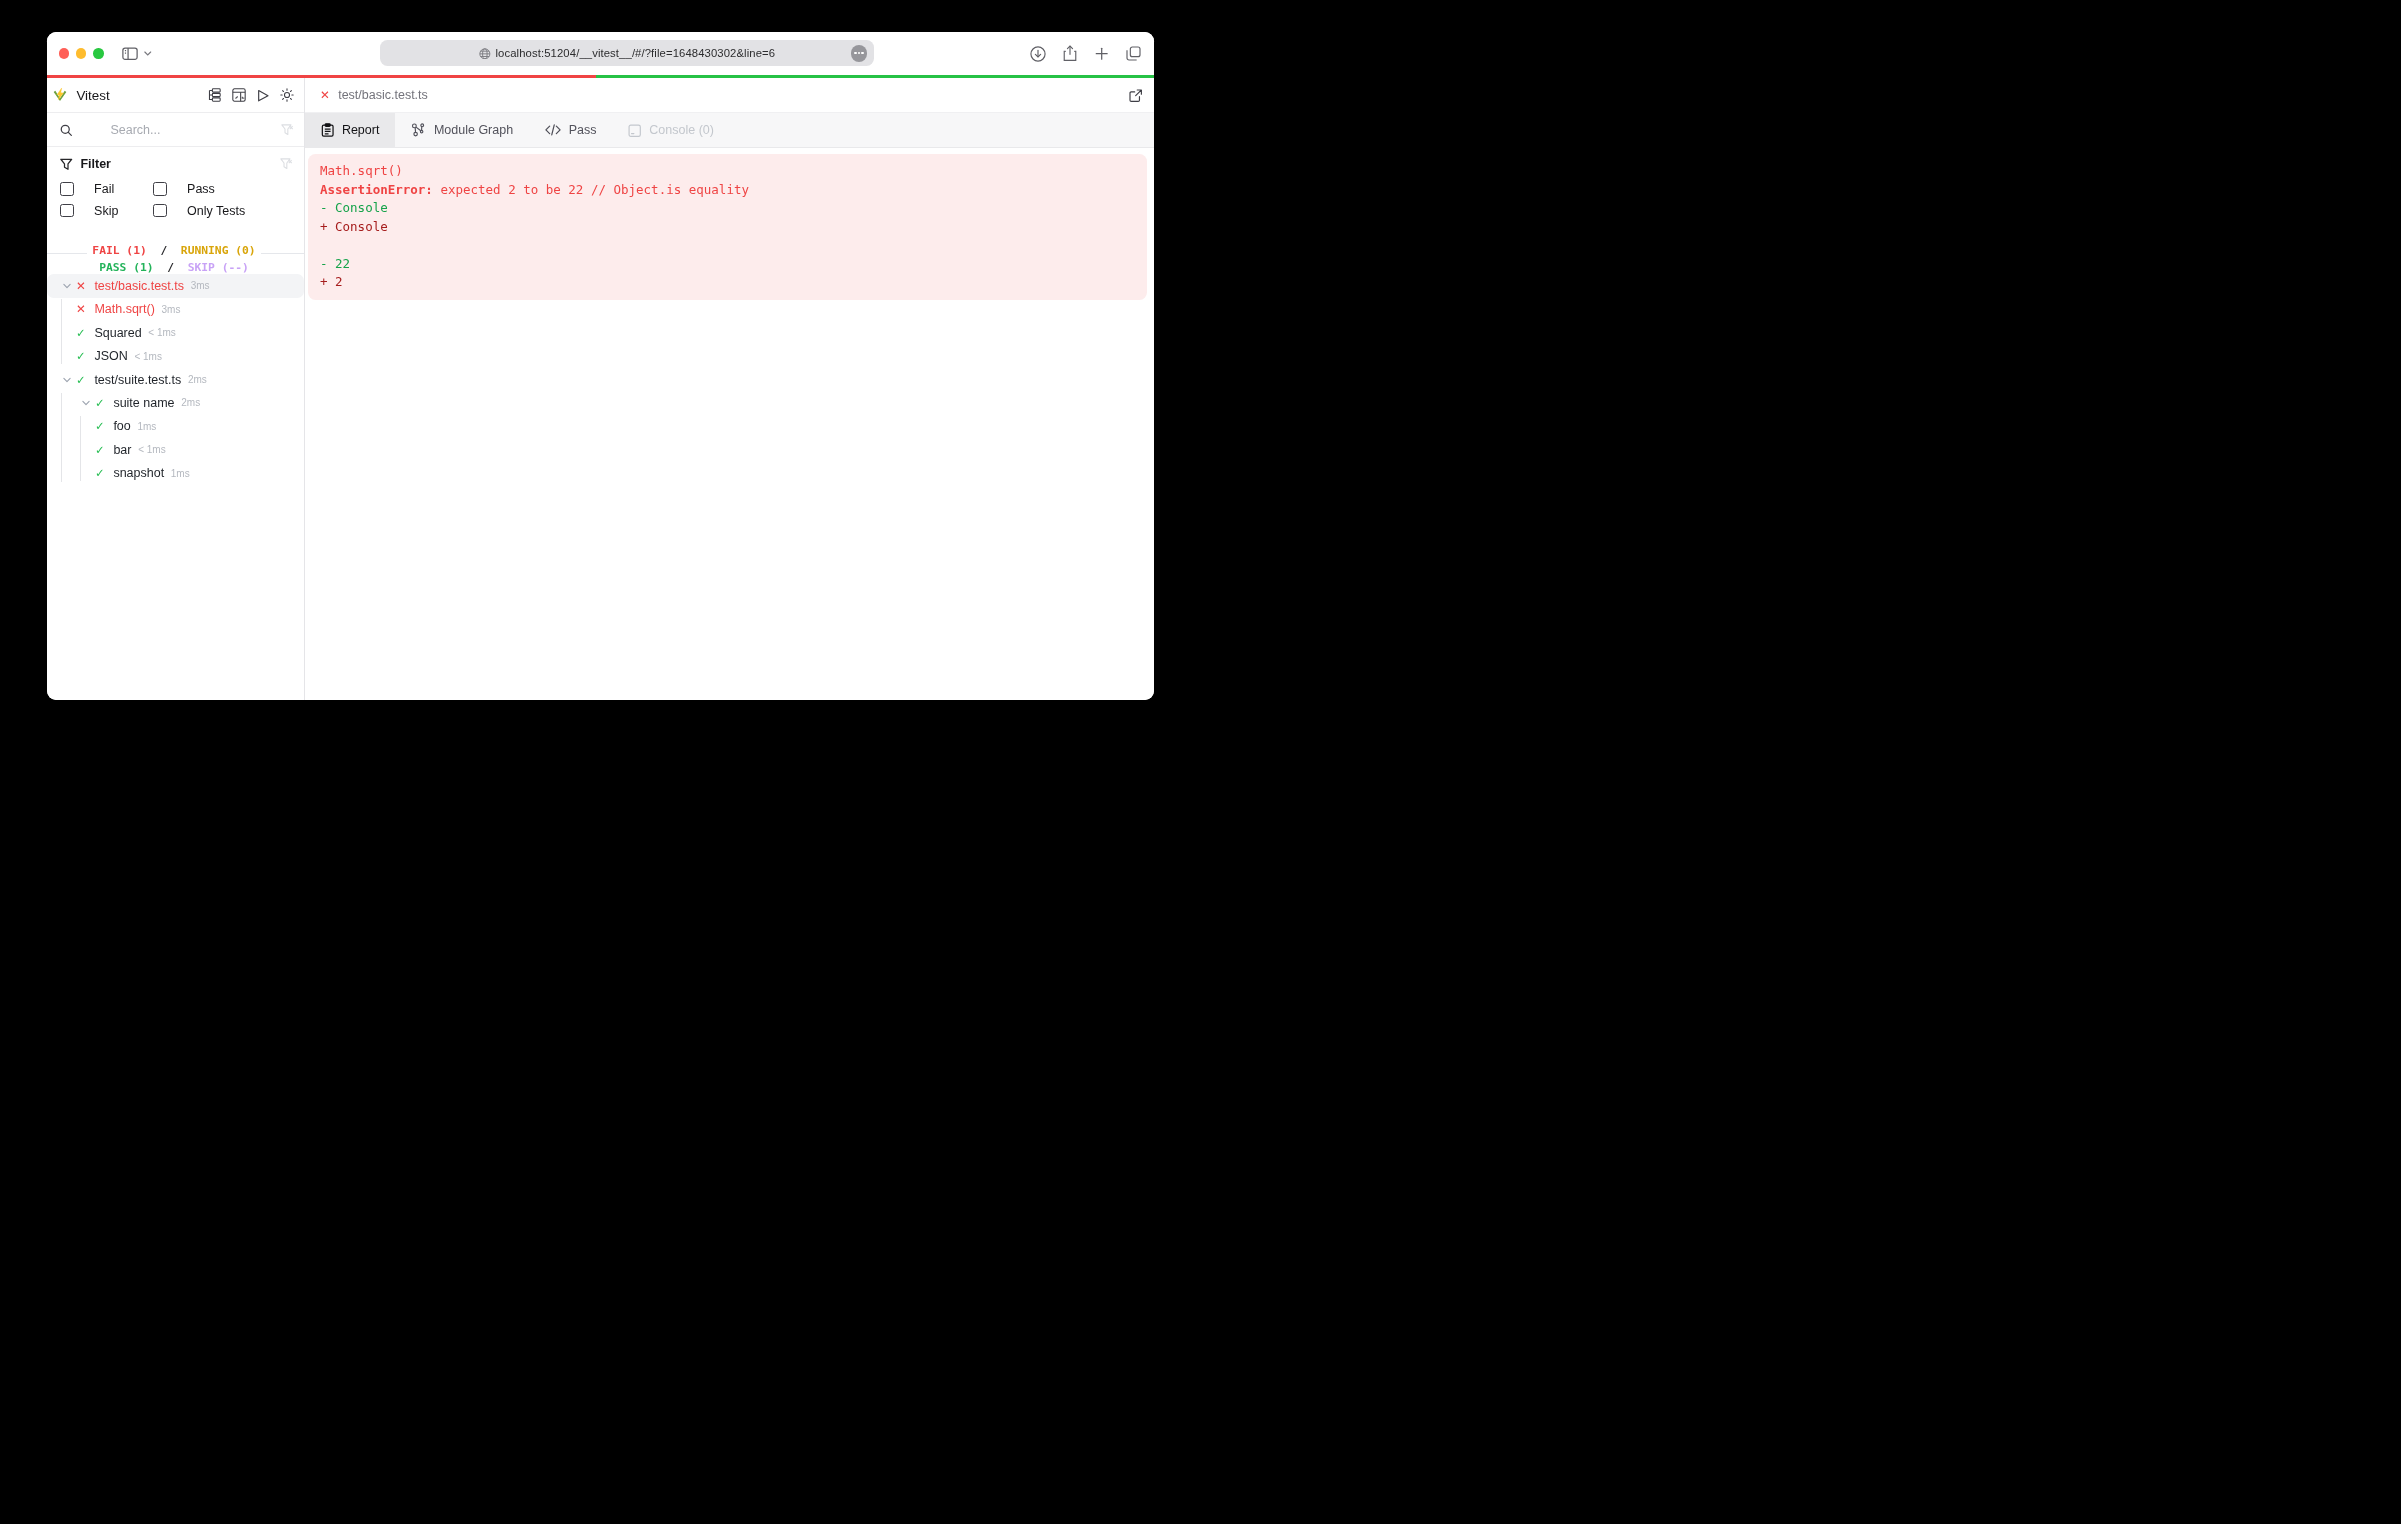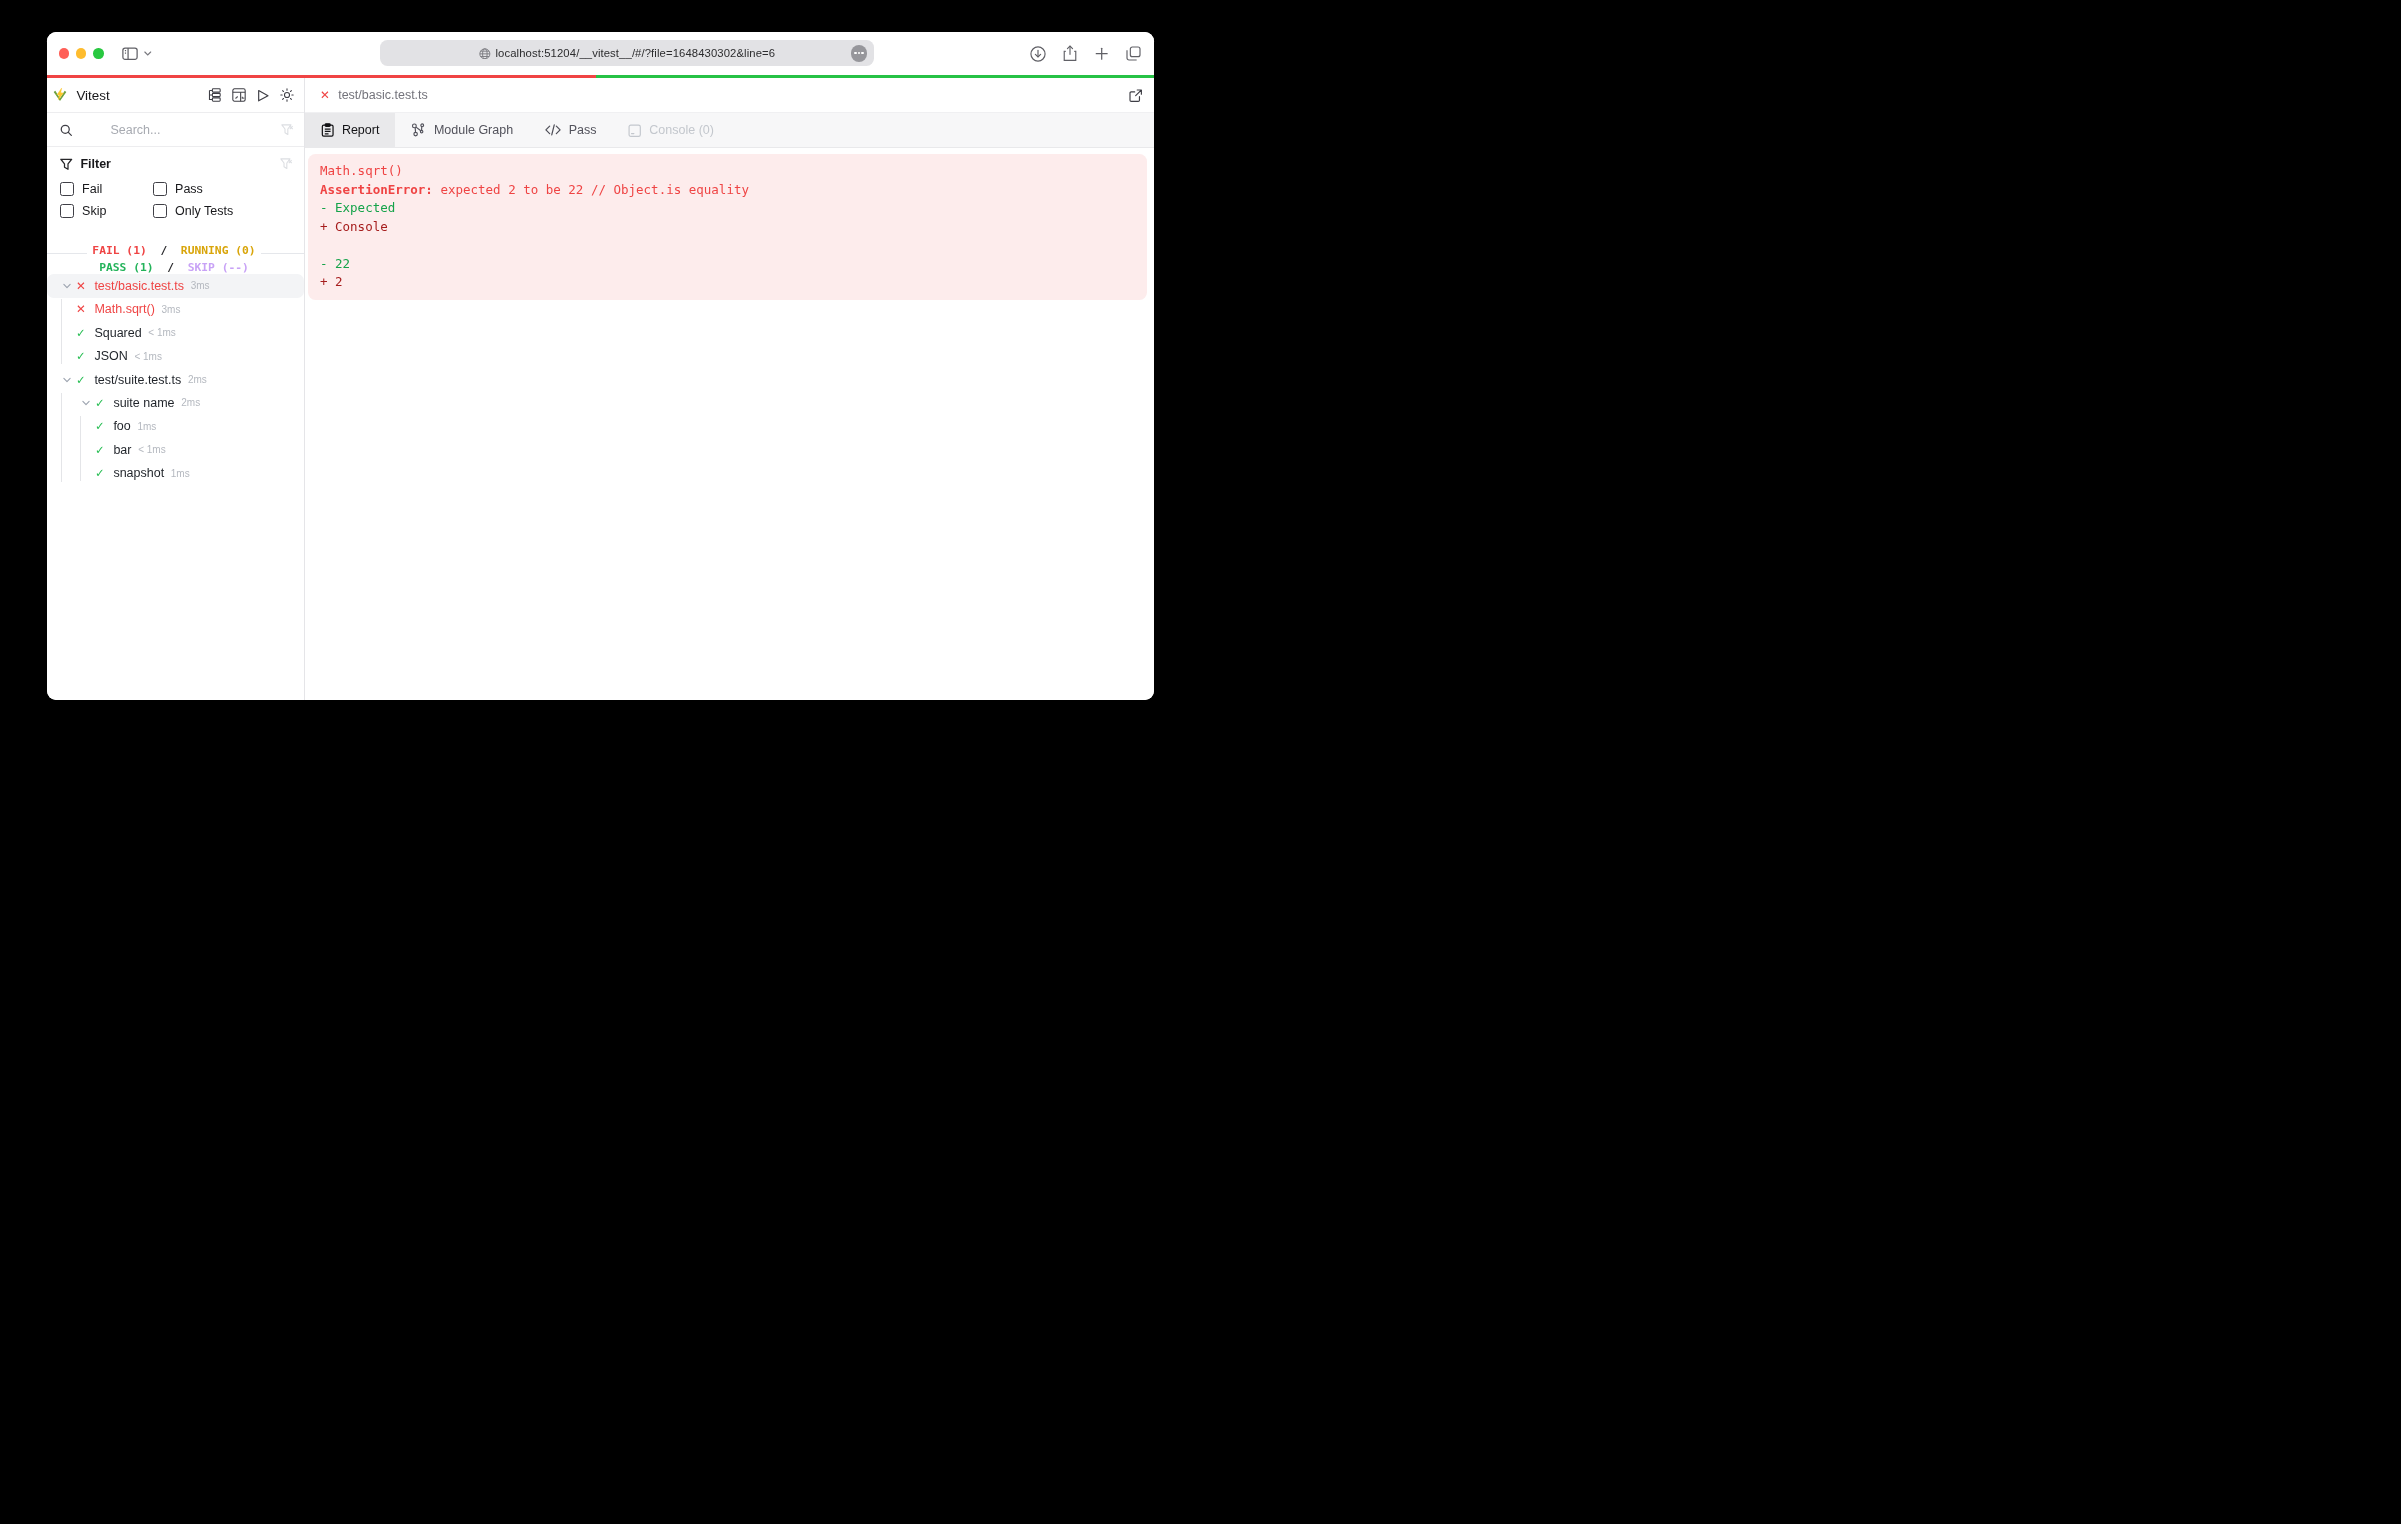--- a/index.html
+++ b/index.html
@@ -38,21 +38,21 @@
   
   .sb-search{height:33px;display:flex;align-items:center;padding:0 11.7px 0 13.4px;border-bottom:0.8px solid #ededef;gap:7.5px;}
   .sb-search input{flex:1;border:none;outline:none;font-size:12.5px;color:#18181b;background:transparent;margin-left:28px;}
   .sb-search input::placeholder{color:#a7aab1;}
   .faint{color:#dcdee2;}
   
   .sb-filter{height:94px;padding:10px 11.7px 0 13.4px;box-sizing:border-box;}
   .filter-head{display:flex;align-items:center;gap:7.5px;}
   .filter-title{font-size:12.5px;font-weight:700;color:#18181b;flex:1;}
   .filter-grid{display:grid;grid-template-columns:93px 1fr;row-gap:7.5px;margin-top:11px;}
-  .chk{display:flex;align-items:center;gap:8px;cursor:pointer;}
+  .chk{display:flex;align-items:flex-start;gap:20px;cursor:pointer;}
   .chk .box{width:11.7px;height:11.7px;border:1.3px solid #3f3f46;border-radius:2.5px;background:#fff;flex:none;}
   .chk .lbl{font-size:12.5px;color:#18181b;}
   
   .sb-summary{position:relative;height:33px;font-family:"DejaVu Sans Mono",monospace;font-weight:700;font-size:11.3px;}
   .sum-rule{position:absolute;left:0;right:0;top:11.7px;border-top:0.8px solid #e5e7eb;}
   .sum-line{position:absolute;left:0;right:3px;text-align:center;}
   .sum-line1{top:2.5px;}
   .sum-line1 .inner{background:#fff;padding:0 5px;}
   .sum-line2{top:20px;}
   .c-fail{color:#ef4444}.c-running{color:#d9a50a}.c-pass{color:#23b35a}.c-skip{color:#c8a2f6}.c-sep{color:#27272a}
@@ -408,21 +408,21 @@
               </svg>
             </span>
             <span>Console (0)</span>
           </button>
         </div>
 
       <div class="report-area">
         <div class="error-box" id="report">
             <div class="err-line"><span class="seg-red">Math.sqrt()</span></div>
             <div class="err-line"><span class="seg-red-bold">AssertionError: </span><span class="seg-red">expected 2 to be 22 // Object.is equality</span></div>
-            <div class="err-line"><span class="seg-green">- Expected</span></div>
+            <div class="err-line"><span class="seg-green">- Console</span></div>
             <div class="err-line"><span class="seg-darkred">+ Console</span></div>
             <div class="err-line"></div>
             <div class="err-line"><span class="seg-green">- 22</span></div>
             <div class="err-line"><span class="seg-darkred">+ 2</span></div>
           </div>
       </div>
     </section>
   </div>
 </div>
 

